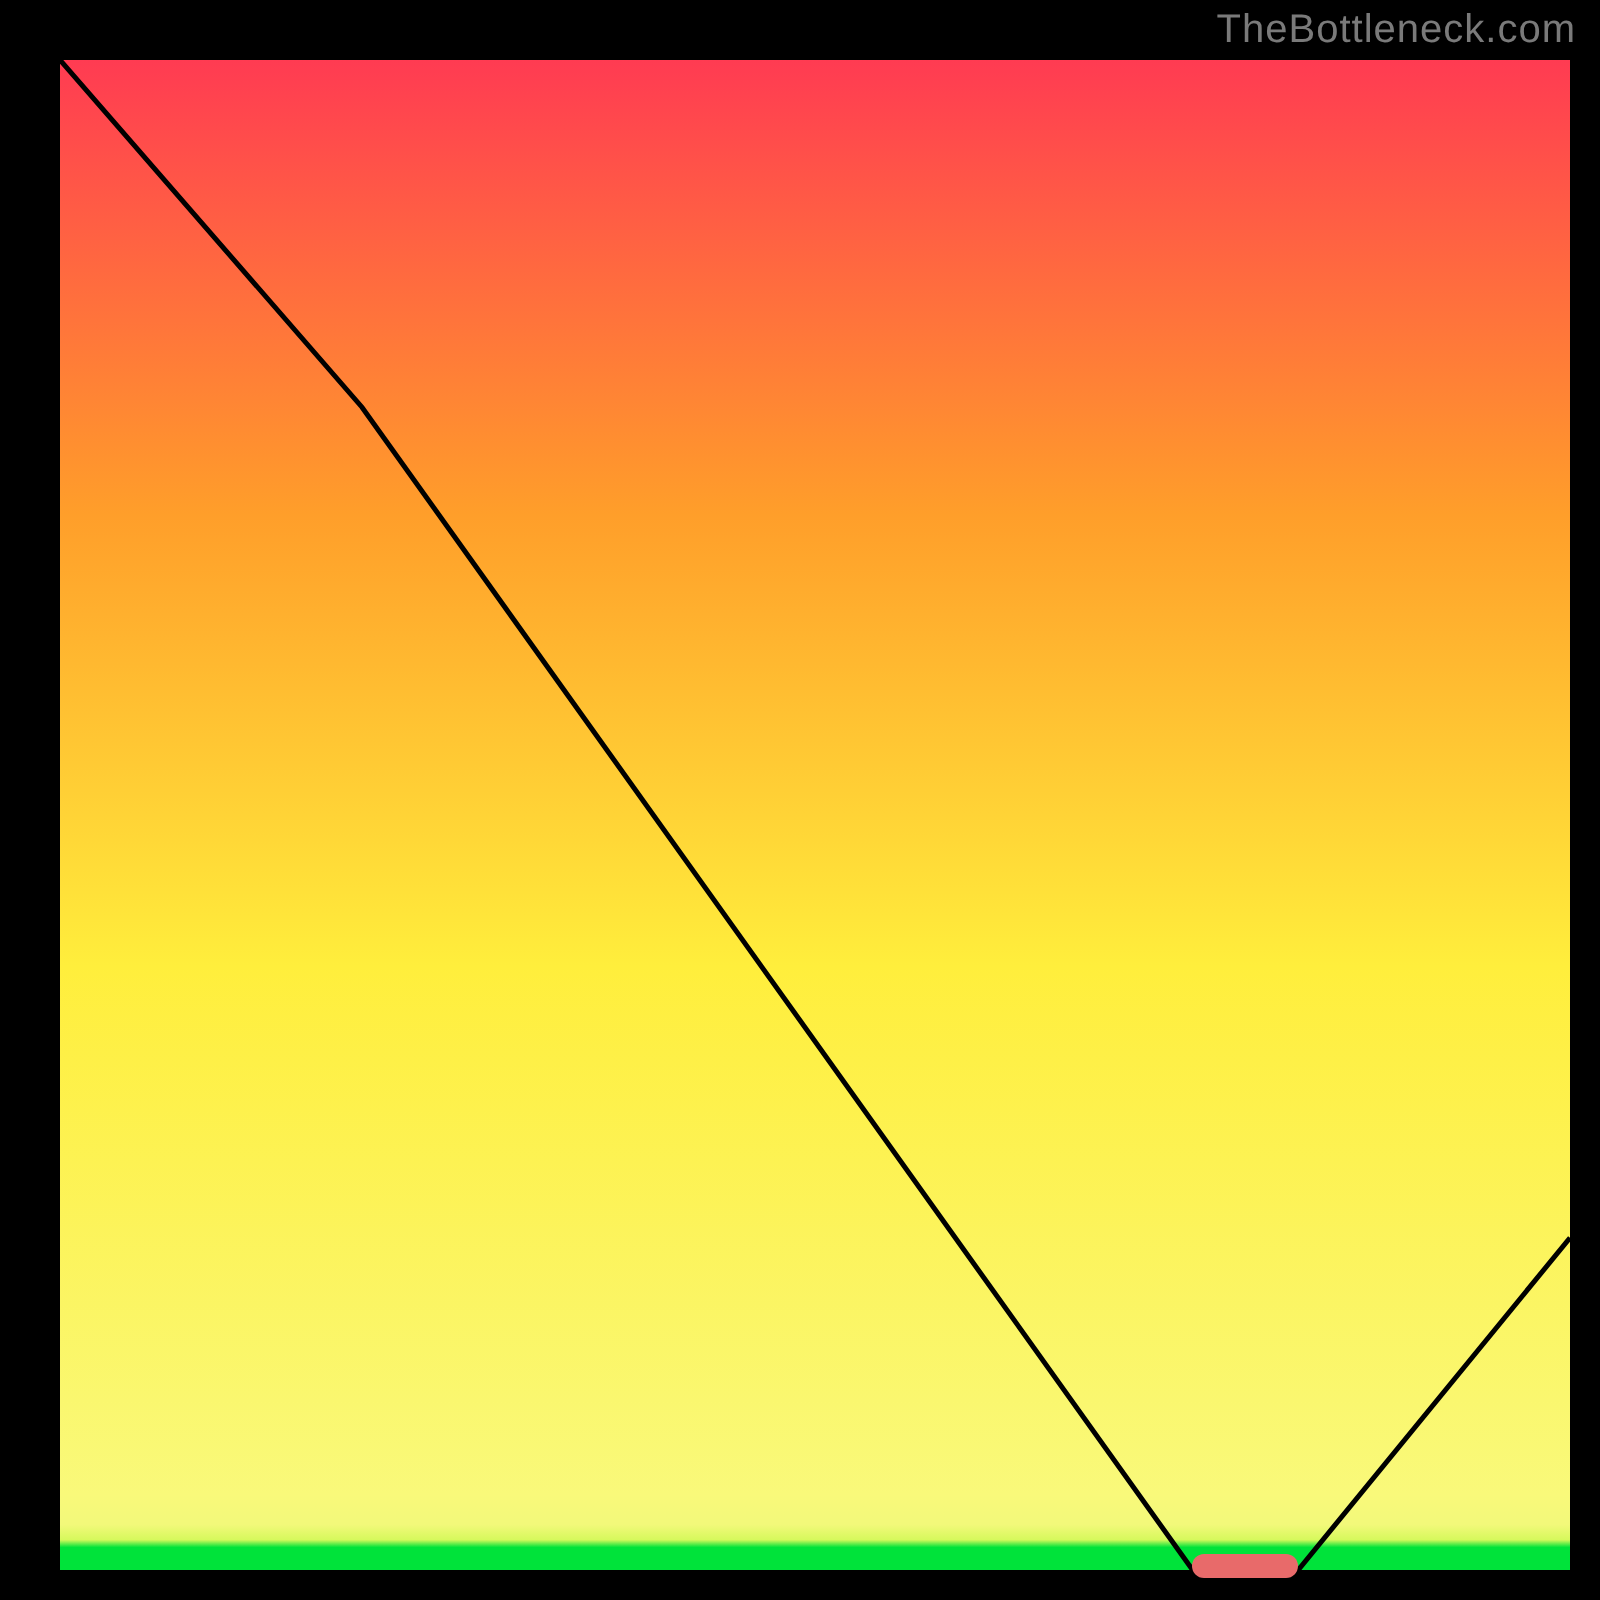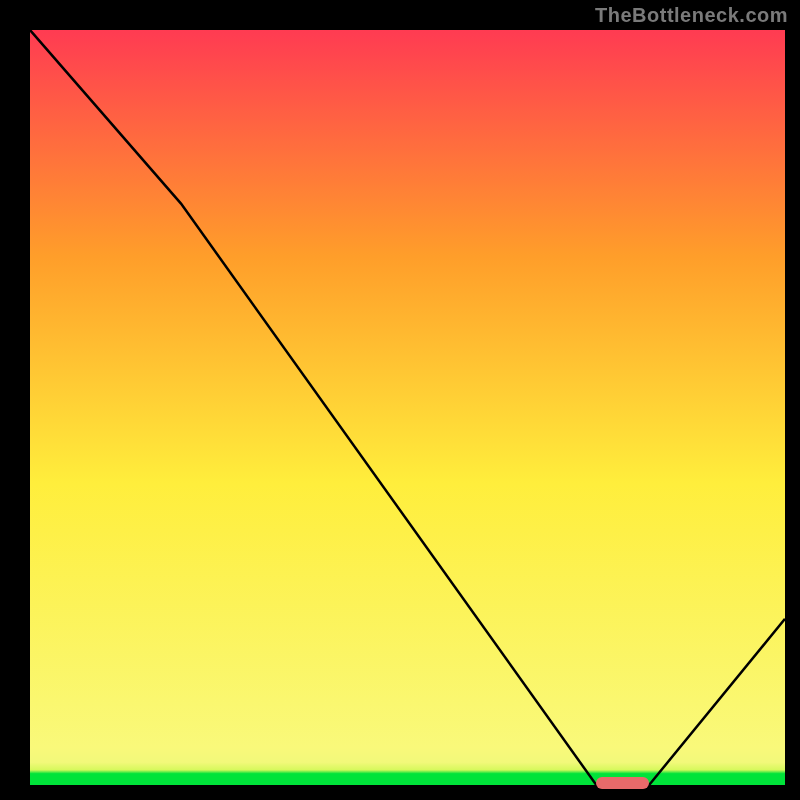--- a/index.html
+++ b/index.html
@@ -46,21 +46,21 @@
     position: absolute;
     background: #e86a6a;
     border-radius: 6px;
   }
   .watermark {
     position: absolute;
     top: 4px;
     right: 12px;
     color: #7a7a7a;
     font-size: 20px;
-    font-weight: 700;
+    font-weight: 400;
     letter-spacing: 0.5px;
     user-select: none;
   }
 </style>
 </head>
 <body>
 
 <div class="frame">
   <div class="watermark">TheBottleneck.com</div>
 

